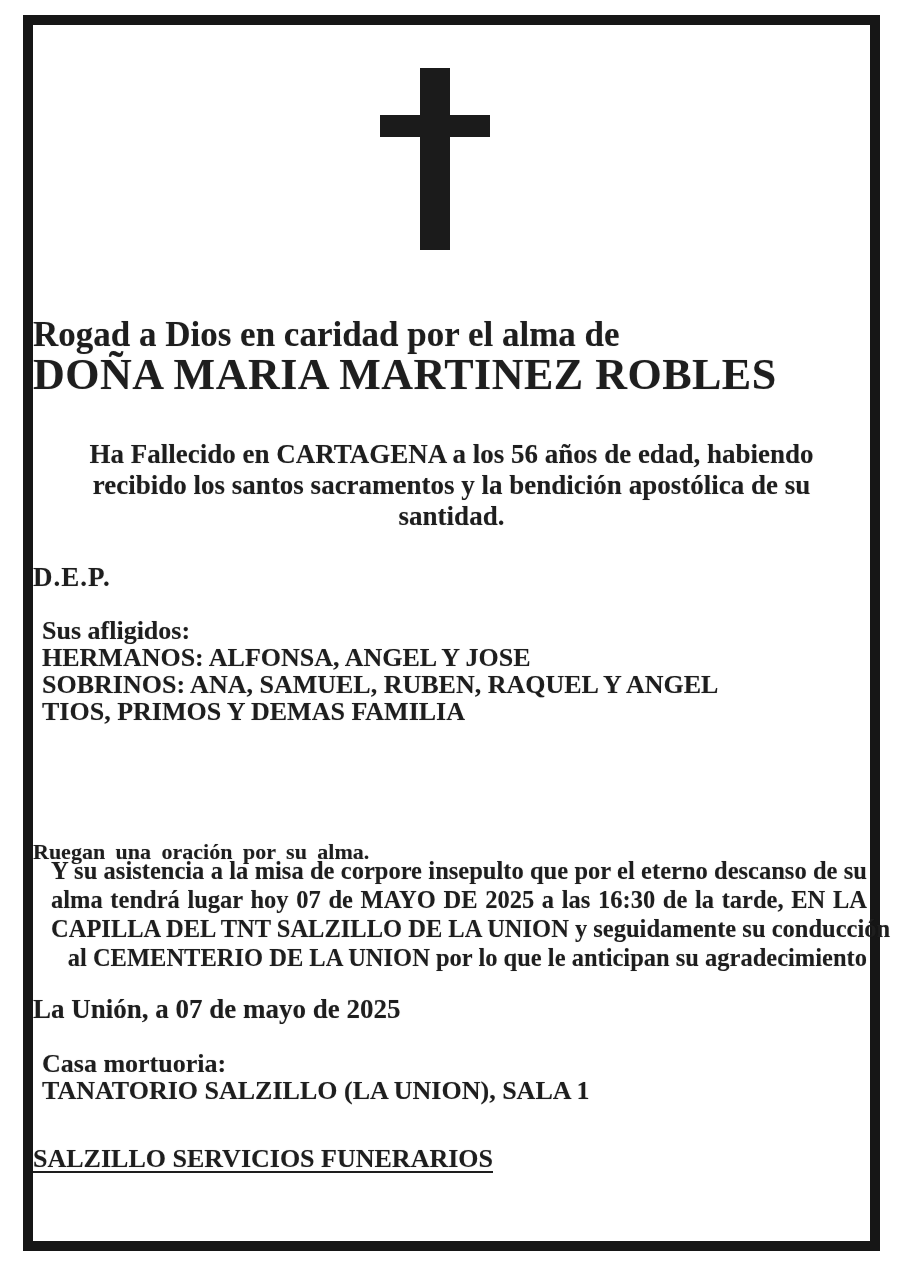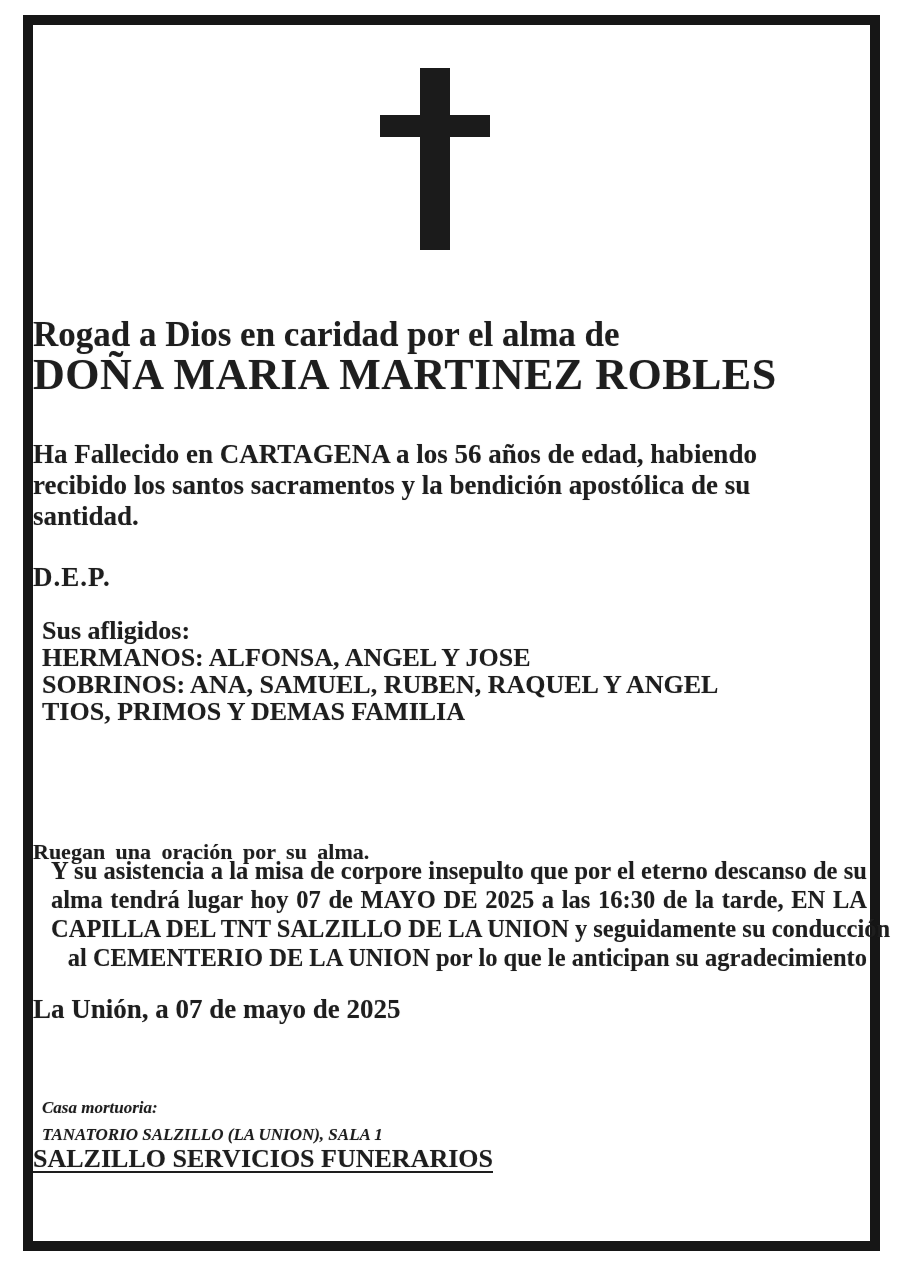--- a/index.html
+++ b/index.html
@@ -46,41 +46,41 @@
     left: 0; top: 47px;
     width: 110px; height: 22px;
     background: #1b1b1b;
   }
 
   .centered { position: absolute; left: 0; width: 100%; white-space: nowrap; }
 
   .invocation     { top: 290px; font-size: 35px; line-height: 40px; }
   .deceased-name  { top: 330px; font-size: 44px; line-height: 40px; letter-spacing: 0.5px; }
 
-  .announcement   { position: absolute; top: 414px; left: 0; width: 100%; font-size: 27px; line-height: 31px; }
+  .announcement   { position: absolute; top: 414px; left: 0; width: 100%; font-size: 27px; line-height: 31px; text-align: center; }
   .announcement div { white-space: nowrap; }
 
   .dep            { top: 537px; font-size: 27px; letter-spacing: 1px; }
 
   .mourners       { position: absolute; top: 592px; left: 9px; font-size: 26px; line-height: 27px; }
   .mourners div   { white-space: nowrap; }
 
   .prayer         { top: 814px; font-size: 22px; word-spacing: 5px; }
 
   .funeral-notice { position: absolute; top: 831px; left: 18px; width: 816px; font-size: 24.5px; line-height: 29px; }
   .funeral-notice .just {
     text-align: justify;
     text-align-last: justify;
     white-space: nowrap;
   }
   .funeral-notice .last { text-align: right; white-space: nowrap; }
 
   .dateline       { top: 969px; font-size: 27px; }
 
-  .mortuary       { position: absolute; top: 1069px; left: 9px; font-size: 17px; line-height: 27px; font-style: italic; }
+  .mortuary       { position: absolute; top: 1025px; left: 9px; font-size: 26px; line-height: 27px; }
   .mortuary div   { white-space: nowrap; }
 
   .funeral-home   { top: 1119px; font-size: 26px; }
   .funeral-home span {
     text-decoration: underline;
     text-decoration-thickness: 2px;
     text-underline-offset: 4px;
   }
 </style>
 </head>

